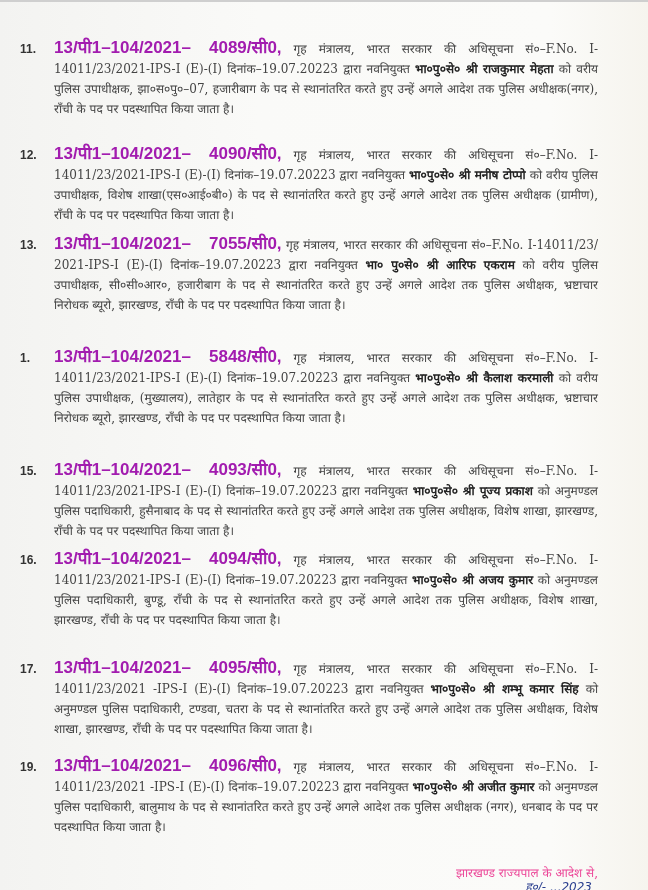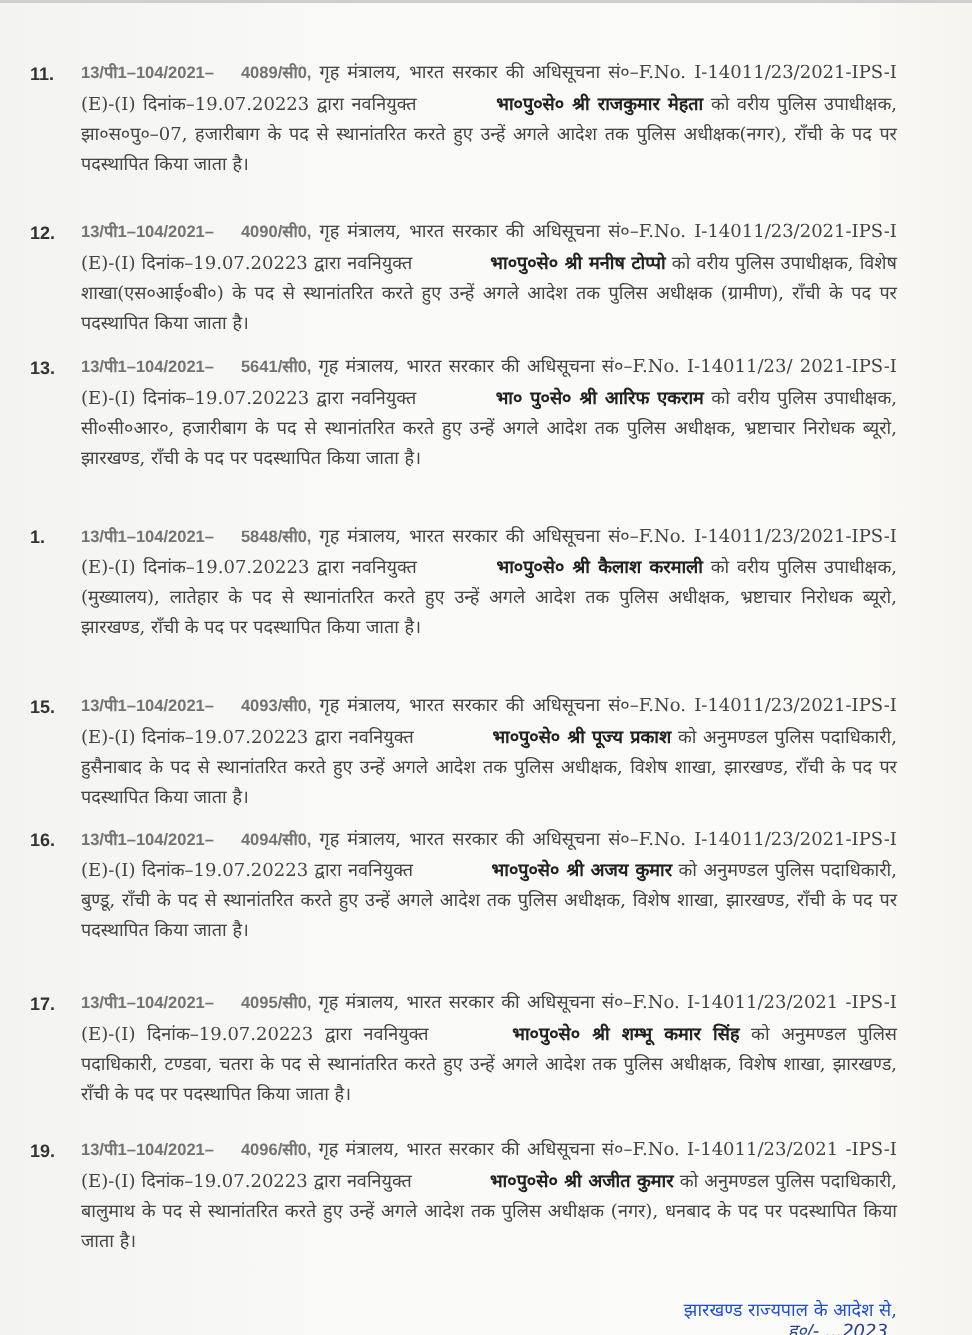--- a/index.html
+++ b/index.html
@@ -14,28 +14,28 @@
   .page { position: absolute; left: 0; top: 0; width: 648px; height: 890px; }
   .item { position: absolute; left: 0; width: 648px; }
   .num {
     position: absolute; left: 20px; top: 0;
     font-family: "Liberation Sans", sans-serif; font-weight: bold; font-size: 12px; color: #333;
   }
   .body {
     position: absolute; left: 54px; width: 544px;
     font-size: 12px; line-height: 20px; text-align: justify; color: #444;
   }
-  .ref { font-family: "Liberation Sans", sans-serif; font-weight: bold; font-size: 11px; color: #737373; }
+  .ref { font-family: "Liberation Sans", sans-serif; font-weight: bold; font-size: 17px; color: #a21caf; }
   .gap { display: inline-block; width: 18px; }
-  .b { font-weight: bold; color: #222; margin-left: 48px; }
+  .b { font-weight: bold; color: #222; }
   .footer-para {
     position: absolute; left: 54px; width: 544px; font-size: 12px; line-height: 20px;
     text-indent: 48px; color: #444; text-align: justify;
   }
-  .sign { position: absolute; right: 50px; font-size: 12px; color: #1d4ed8; }
+  .sign { position: absolute; right: 50px; font-size: 12px; color: #ec4899; }
   .signature {
     position: absolute; right: 56px; font-family: "DejaVu Sans", sans-serif;
     font-size: 12px; color: #2a3f8f; font-style: italic;
   }
 </style>
 </head>
 <body>
 
 <div class="topline"></div>
 
@@ -53,21 +53,21 @@
     <span class="num">12.</span>
     <div class="body" style="top:-4px">
       <span class="ref">13/पी1–104/2021–</span><span class="gap"></span><span class="ref">4090/सी0,</span>
       <span>गृह मंत्रालय, भारत सरकार की अधिसूचना सं०–F.No. I-14011/23/2021-IPS-I (E)-(I) दिनांक–19.07.20223 द्वारा नवनियुक्त </span><span class="b">भा०पु०से० श्री मनीष टोप्पो</span><span> को वरीय पुलिस उपाधीक्षक, विशेष शाखा(एस०आई०बी०) के पद से स्थानांतरित करते हुए उन्हें अगले आदेश तक पुलिस अधीक्षक (ग्रामीण), राँची के पद पर पदस्थापित किया जाता है।</span>
     </div>
   </div>
 
   <div class="item" style="top:238px">
     <span class="num">13.</span>
     <div class="body" style="top:-4px">
-      <span class="ref">13/पी1–104/2021–</span><span class="gap"></span><span class="ref">5641/सी0,</span>
+      <span class="ref">13/पी1–104/2021–</span><span class="gap"></span><span class="ref">7055/सी0,</span>
       <span>गृह मंत्रालय, भारत सरकार की अधिसूचना सं०–F.No. I-14011/23/ 2021-IPS-I (E)-(I) दिनांक–19.07.20223 द्वारा नवनियुक्त </span><span class="b">भा० पु०से० श्री आरिफ एकराम</span><span> को वरीय पुलिस उपाधीक्षक, सी०सी०आर०, हजारीबाग के पद से स्थानांतरित करते हुए उन्हें अगले आदेश तक पुलिस अधीक्षक, भ्रष्टाचार निरोधक ब्यूरो, झारखण्ड, राँची के पद पर पदस्थापित किया जाता है।</span>
     </div>
   </div>
 
   <div class="item" style="top:351px">
     <span class="num">1.</span>
     <div class="body" style="top:-4px">
       <span class="ref">13/पी1–104/2021–</span><span class="gap"></span><span class="ref">5848/सी0,</span>
       <span>गृह मंत्रालय, भारत सरकार की अधिसूचना सं०–F.No. I-14011/23/2021-IPS-I (E)-(I) दिनांक–19.07.20223 द्वारा नवनियुक्त </span><span class="b">भा०पु०से० श्री कैलाश करमाली</span><span> को वरीय पुलिस उपाधीक्षक, (मुख्यालय), लातेहार के पद से स्थानांतरित करते हुए उन्हें अगले आदेश तक पुलिस अधीक्षक, भ्रष्टाचार निरोधक ब्यूरो, झारखण्ड, राँची के पद पर पदस्थापित किया जाता है।</span>
     </div>

